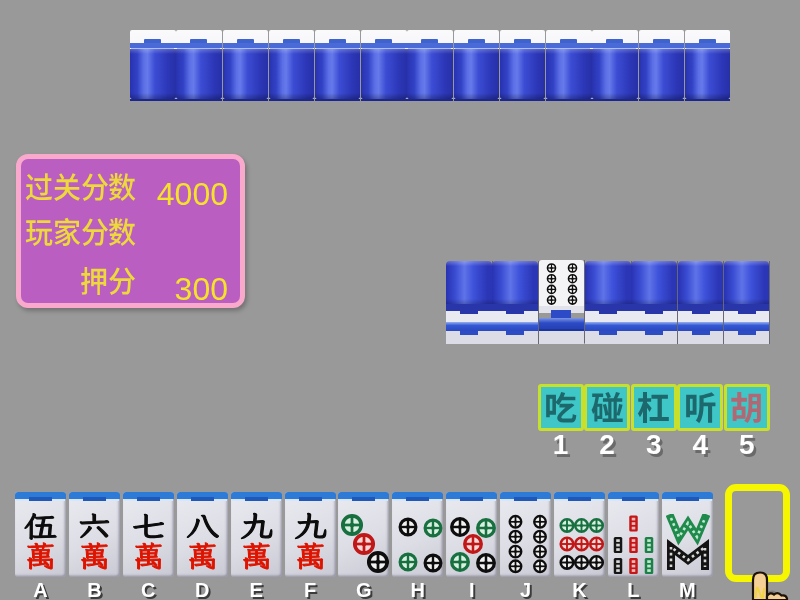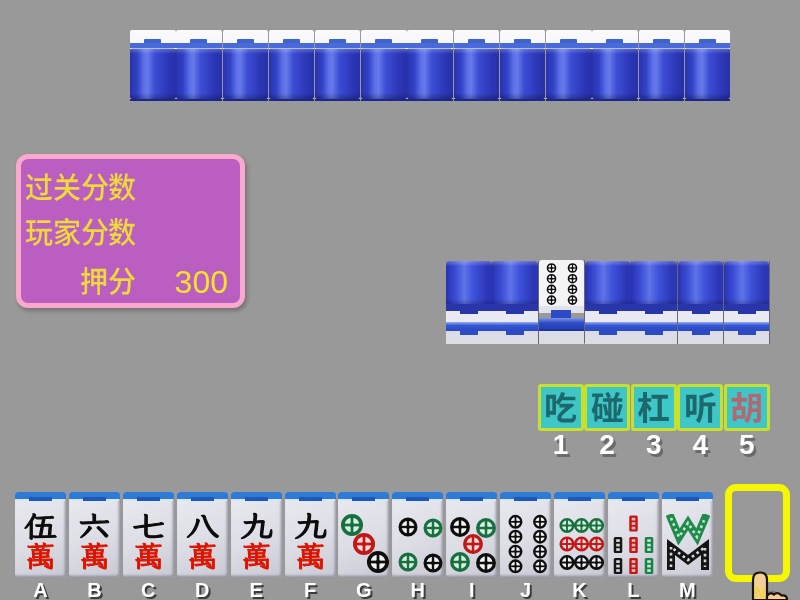--- a/index.html
+++ b/index.html
@@ -166,23 +166,24 @@
       <path d="M66.00006103515625 328.35992431640625H449.4400634765625V250.20013427734375H66.00006103515625ZM46.9200439453125 661.8798828125H532.3599853515625V585.840087890625H46.9200439453125ZM434.56011962890625 828.0798950195312 514.3198852539062 795.1599731445312Q491.39990234375 761.2799682617188 467.7398986816406 727.4199523925781Q444.07989501953125 693.5599365234375 424.19989013671875 669.3599243164062L363.4400634765625 697.4798583984375Q375.76007080078125 715.4798583984375 388.7400817871094 738.5198669433594Q401.7200927734375 761.5598754882812 413.9801025390625 785.3798828125Q426.2401123046875 809.1998901367188 434.56011962890625 828.0798950195312ZM246.400146484375 844.9999389648438H334.07989501953125V401.84002685546875H246.400146484375ZM78.880126953125 794.719970703125 147.11993408203125 822.7598876953125Q167.87994384765625 793.4398803710938 185.699951171875 757.8998718261719Q203.51995849609375 722.35986328125 209.9599609375 695.9198608398438L138.24017333984375 664.199951171875Q132.48016357421875 690.6399536132812 115.2801513671875 727.4599609375Q98.08013916015625 764.2799682617188 78.880126953125 794.719970703125ZM248.64013671875 630.8399658203125 311.27996826171875 593.2000732421875Q287.15997314453125 552.56005859375 249.31997680664062 511.300048828125Q211.47998046875 470.0400390625 167.97998046875 434.9400329589844Q124.47998046875 399.84002685546875 81.5999755859375 375.84002685546875Q73.55999755859375 391.79998779296875 59.440032958984375 412.73992919921875Q45.320068359375 433.67987060546875 31.92010498046875 446.51983642578125Q73.2401123046875 464.27984619140625 114.56011962890625 493.29986572265625Q155.880126953125 522.3198852539062 191.54013061523438 558.159912109375Q227.20013427734375 593.9999389648438 248.64013671875 630.8399658203125ZM321.919921875 607.9199829101562Q335.47991943359375 601.0399780273438 361.0199279785156 585.6199645996094Q386.5599365234375 570.199951171875 416.0399475097656 552.5599365234375Q445.51995849609375 534.919921875 469.77996826171875 519.4999084472656Q494.03997802734375 504.07989501953125 504.47998046875 496.639892578125L453.1201171875 429.76007080078125Q440.0001220703125 442.4400634765625 417.0201110839844 461.38006591796875Q394.04010009765625 480.320068359375 367.4600830078125 500.9200744628906Q340.88006591796875 521.5200805664062 316.6800537109375 539.7400817871094Q292.48004150390625 557.9600830078125 275.9200439453125 568.6400756835938ZM608.3600463867188 654.4398803710938H952.679931640625V566.64013671875H608.3600463867188ZM621.4801025390625 838.39990234375 708.1598510742188 825.5599365234375Q693.7198486328125 727.1599731445312 671.0398559570312 635.7000122070312Q648.35986328125 544.2400512695312 616.7798767089844 465.7400817871094Q585.1998901367188 387.2401123046875 543.5999145507812 327.880126953125Q537.1199340820312 335.4801025390625 524.2799682617188 347.1000671386719Q511.44000244140625 358.72003173828125 497.8200378417969 369.55999755859375Q484.2000732421875 380.39996337890625 474.04010009765625 386.87994384765625Q513.7200927734375 439.3199462890625 542.2800903320312 510.93994140625Q570.840087890625 582.5599365234375 590.5000915527344 666.0799255371094Q610.1600952148438 749.5999145507812 621.4801025390625 838.39990234375ZM802.8401489257812 602.1200561523438 890.5198974609375 594.2000732421875Q868.4398803710938 424.080078125 823.8998718261719 294.4600830078125Q779.35986328125 164.840087890625 701.2998657226562 70.62008666992188Q623.2398681640625 -23.59991455078125 500.7598876953125 -87.7999267578125Q496.5198974609375 -78.0799560546875 487.6999206542969 -63.5Q478.87994384765625 -48.9200439453125 468.719970703125 -34.340087890625Q458.55999755859375 -19.7601318359375 450.08001708984375 -11.16015625Q564.280029296875 42.55987548828125 635.5200500488281 126.99990844726562Q706.7600708007812 211.43994140625 746.1600952148438 329.53997802734375Q785.5601196289062 447.6400146484375 802.8401489257812 602.1200561523438ZM657.599853515625 579.6800537109375Q679.9198608398438 450.1199951171875 720.0598754882812 335.8199462890625Q760.1998901367188 221.5198974609375 823.5599060058594 134.7398681640625Q886.919921875 47.9598388671875 976.1199340820312 -1.0401611328125Q960.5999755859375 -13.44012451171875 942.5600280761719 -35.56005859375Q924.5200805664062 -57.67999267578125 913.8001098632812 -75.43994140625Q819.1201171875 -16.9599609375 753.8001098632812 77.64004516601562Q688.4801025390625 172.24005126953125 646.7200927734375 296.6000671386719Q604.9600830078125 420.9600830078125 579.4000854492188 565.7200927734375ZM96.88018798828125 150.60003662109375 153.9200439453125 205.7598876953125Q207.280029296875 185.5198974609375 265.08001708984375 157.49990844726562Q322.8800048828125 129.47991943359375 374.67999267578125 100.679931640625Q426.47998046875 71.87994384765625 462.39996337890625 46.63995361328125L404.80010986328125 -15.119873046875Q370.44012451171875 11.2401123046875 318.64013671875 41.66009521484375Q266.84014892578125 72.080078125 208.76016235351562 100.9400634765625Q150.68017578125 129.800048828125 96.88018798828125 150.60003662109375ZM419.20013427734375 328.35992431640625H435.28009033203125L450.12005615234375 331.47991943359375L501.39990234375 311.8399658203125Q470.2799072265625 201.55999755859375 408.33990478515625 124.24002075195312Q346.39990234375 46.9200439453125 262.09991455078125 -2.0599365234375Q177.7999267578125 -51.0399169921875 78.03997802734375 -78.39990234375Q71.55999755859375 -62.3199462890625 59.000030517578125 -40.540008544921875Q46.4400634765625 -18.76007080078125 34.7200927734375 -6.360107421875Q125.320068359375 14.07989501953125 203.42007446289062 55.5198974609375Q281.52008056640625 96.95989990234375 337.7601013183594 161.93991088867188Q394.0001220703125 226.919921875 419.20013427734375 315.75994873046875ZM96.88018798828125 150.60003662109375Q119.5601806640625 182.280029296875 143.02017211914062 223.08001708984375Q166.48016357421875 263.8800048828125 187.72015380859375 307.239990234375Q208.96014404296875 350.5999755859375 223.64013671875 389.9599609375L307.07989501953125 374.32000732421875Q290.83990478515625 332.280029296875 269.09991455078125 288.1400451660156Q247.35992431640625 244.00006103515625 224.61993408203125 203.64007568359375Q201.87994384765625 163.28009033203125 181.63995361328125 132.360107421875Z" fill="#eed93a" transform="scale(1,-1)"></path>
     </svg>
 
 <svg style="position:absolute;left:80.0px;top:266px" width="28" height="30" viewBox="0 -880 1000 1000" preserveAspectRatio="none">
       <path d="M399.2000732421875 785.0399169921875H933.8799438476562V209.56005859375H838.240234375V697.920166015625H490.9197998046875V207.36004638671875H399.2000732421875ZM455.19989013671875 566.7598876953125H874.9601440429688V480.64013671875H455.19989013671875ZM455.19989013671875 346.15985107421875H874.9601440429688V259.60009765625H455.19989013671875ZM619.64013671875 751.4000244140625H709.119873046875V-83.11993408203125H619.64013671875ZM33.88006591796875 324.23980712890625Q96.24005126953125 338.4398193359375 180.82003784179688 360.579833984375Q265.4000244140625 382.7198486328125 352.08001708984375 406.2398681640625L363.91998291015625 319.880126953125Q285.47998046875 296.80010986328125 205.29998779296875 274.16009521484375Q125.1199951171875 251.52008056640625 59.760009765625 233.2000732421875ZM46.4400634765625 647.2398681640625H359.15997314453125V559.0001220703125H46.4400634765625ZM163.84014892578125 843.9999389648438H254.8798828125V25.23980712890625Q254.8798828125 -10.0001220703125 246.69989013671875 -29.580078125Q238.5198974609375 -49.1600341796875 217.23992919921875 -59.8800048828125Q195.9599609375 -70.5999755859375 163.51998901367188 -73.61996459960938Q131.08001708984375 -76.63995361328125 82.84002685546875 -76.63995361328125Q80.72003173828125 -59.32000732421875 72.96005249023438 -34.580078125Q65.2000732421875 -9.84014892578125 56.7200927734375 7.9197998046875Q86.32012939453125 6.9197998046875 111.86013793945312 7.139801025390625Q137.400146484375 7.35980224609375 146.400146484375 7.35980224609375Q156.400146484375 7.7998046875 160.12014770507812 11.657706114385093Q163.84014892578125 15.515607541270185 163.84014892578125 25.160361108482917Z" fill="#eed93a" transform="scale(1,-1)"></path>
     </svg>
 <svg style="position:absolute;left:107.8px;top:266px" width="28" height="30" viewBox="0 -880 1000 1000" preserveAspectRatio="none">
       <path d="M190.63995361328125 470.67987060546875H749.2801513671875V377.2801513671875H190.63995361328125ZM717.6802368164062 470.67987060546875H816.5599365234375Q816.5599365234375 470.67987060546875 816.2799377441406 462.4798889160156Q815.9999389648438 454.2799072265625 815.9999389648438 444.179931640625Q815.9999389648438 434.0799560546875 814.9999389648438 427.719970703125Q810.2399291992188 314.199951171875 804.8599243164062 233.59994506835938Q799.4799194335938 152.99993896484375 792.8199157714844 99.71994018554688Q786.159912109375 46.43994140625 776.9999084472656 15.25994873046875Q767.8399047851562 -15.9200439453125 754.39990234375 -31.0400390625Q737.3599243164062 -52.44000244140625 717.5399475097656 -60.579986572265625Q697.719970703125 -68.719970703125 670.7999877929688 -71.51995849609375Q645.1199951171875 -74.199951171875 603.2599792480469 -74.09994506835938Q561.3999633789062 -73.99993896484375 515.3199462890625 -71.679931640625Q513.7599487304688 -50.67999267578125 505.5999755859375 -23.64007568359375Q497.44000244140625 3.39984130859375 484.0400390625 23.27978515625Q529.9600830078125 19.3997802734375 569.2801208496094 18.45977783203125Q608.6001586914062 17.519775390625 626.7201538085938 17.519775390625Q655.2401733398438 17.519775390625 668.3601684570312 30.19976806640625Q681.1201782226562 43.519775390625 690.1001892089844 88.77978515625Q699.0802001953125 134.039794921875 705.7802124023438 222.59982299804688Q712.480224609375 311.15985107421875 717.6802368164062 453.59991455078125ZM316.92010498046875 827.0798950195312 418.039794921875 798.9199829101562Q383.9197998046875 714 336.6798095703125 635.6200256347656Q289.4398193359375 557.2400512695312 234.25982666015625 491.14007568359375Q179.079833984375 425.04010009765625 119.51983642578125 376.2401123046875Q111.35986328125 386.52008056640625 96.2799072265625 400.3800354003906Q81.199951171875 414.239990234375 65.83999633789062 428.0399475097656Q50.48004150390625 441.83990478515625 38.64007568359375 449.9998779296875Q97.9600830078125 492.8798828125 150.62008666992188 552.0998840332031Q203.28009033203125 611.3198852539062 245.94009399414062 681.5398864746094Q288.60009765625 751.7598876953125 316.92010498046875 827.0798950195312ZM679.8399047851562 829.0798950195312Q703.2799072265625 779.9998779296875 735.9399108886719 728.2998657226562Q768.5999145507812 676.599853515625 807.0399169921875 627.9998474121094Q845.4799194335938 579.3998413085938 886.419921875 537.7798461914062Q927.3599243164062 496.15985107421875 966.3599243164062 465.2398681640625Q954.5199584960938 456.07989501953125 939.9400024414062 442.2799377441406Q925.3600463867188 428.47998046875 912.1200866699219 413.34002685546875Q898.880126953125 398.2000732421875 889.7201538085938 385.2401123046875Q850.16015625 421.52008056640625 808.8801574707031 468.4400634765625Q767.6001586914062 515.3600463867188 728.3201599121094 569.6600341796875Q689.0401611328125 623.9600219726562 653.9801635742188 681.1400146484375Q618.920166015625 738.3200073242188 591.68017578125 794.5599975585938ZM376.7601318359375 444.0799560546875H476.63983154296875Q468.31982421875 361.27996826171875 451.3398132324219 283.03997802734375Q434.35980224609375 204.79998779296875 397.4197998046875 135.05999755859375Q360.47979736328125 65.32000732421875 294.11981201171875 8.680023193359375Q227.75982666015625 -47.9599609375 120.79986572265625 -86.99993896484375Q115.43988037109375 -74.47998046875 105.43991088867188 -59.280029296875Q95.43994140625 -44.080078125 83.81997680664062 -29.380126953125Q72.20001220703125 -14.68017578125 61.36004638671875 -4.960205078125Q160.1600341796875 27.59979248046875 219.98004150390625 75.73980712890625Q279.800048828125 123.87982177734375 311.320068359375 183.27984619140625Q342.840087890625 242.67987060546875 356.42010498046875 308.95989990234375Q370.0001220703125 375.23992919921875 376.7601318359375 444.0799560546875Z" fill="#eed93a" transform="scale(1,-1)"></path>
     </svg>
 
-
-
-<div class="snum" style="left:128px;top:264px">300</div>
+<div class="snum" style="left:128px;top:176px">4000</div>
+
+
+<div class="snum" style="left:128px;top:271px">300</div>
 
 <div class="mt" style="left:446.2px">
       <div class="mt-back"></div>
       <div class="mt-band"></div>
       <div class="mt-w1"></div>
       <div class="mt-notch"></div>
       <div class="mt-strip"></div>
       <div class="mt-w2"></div>
       <div class="mt-tab"></div>
     </div>

